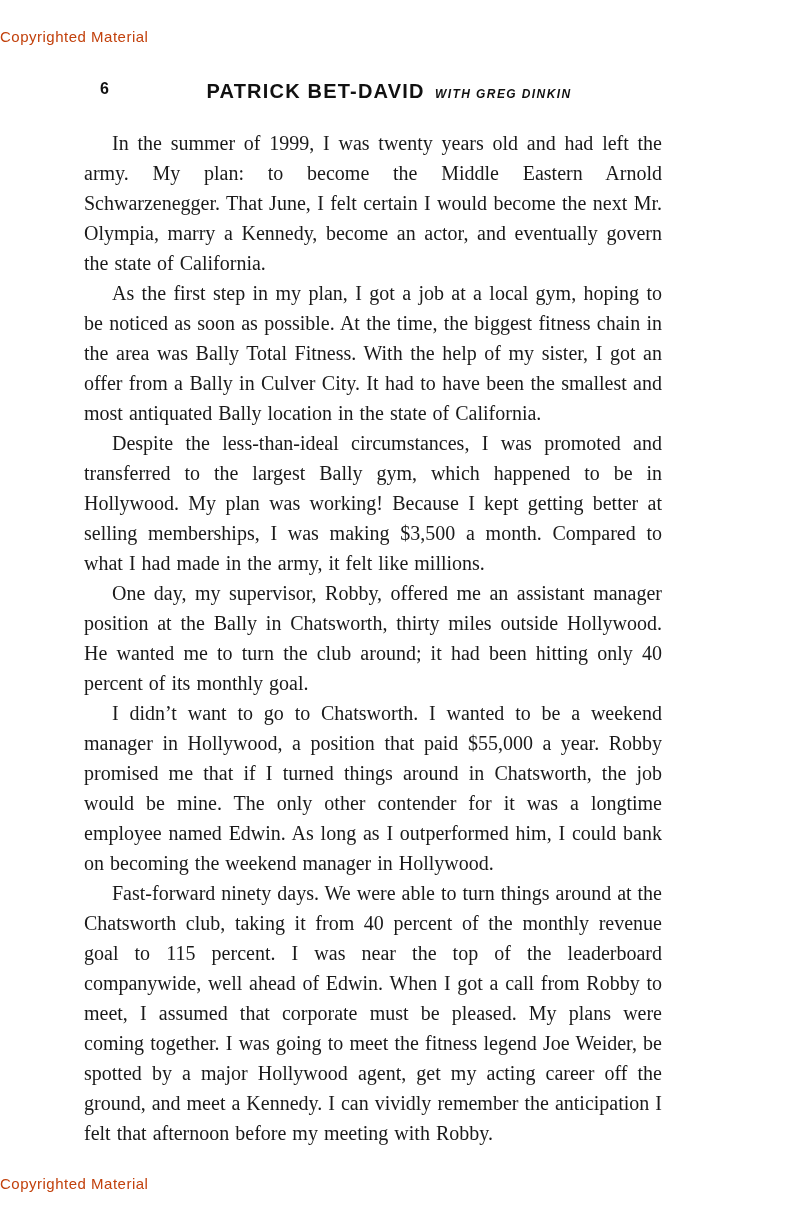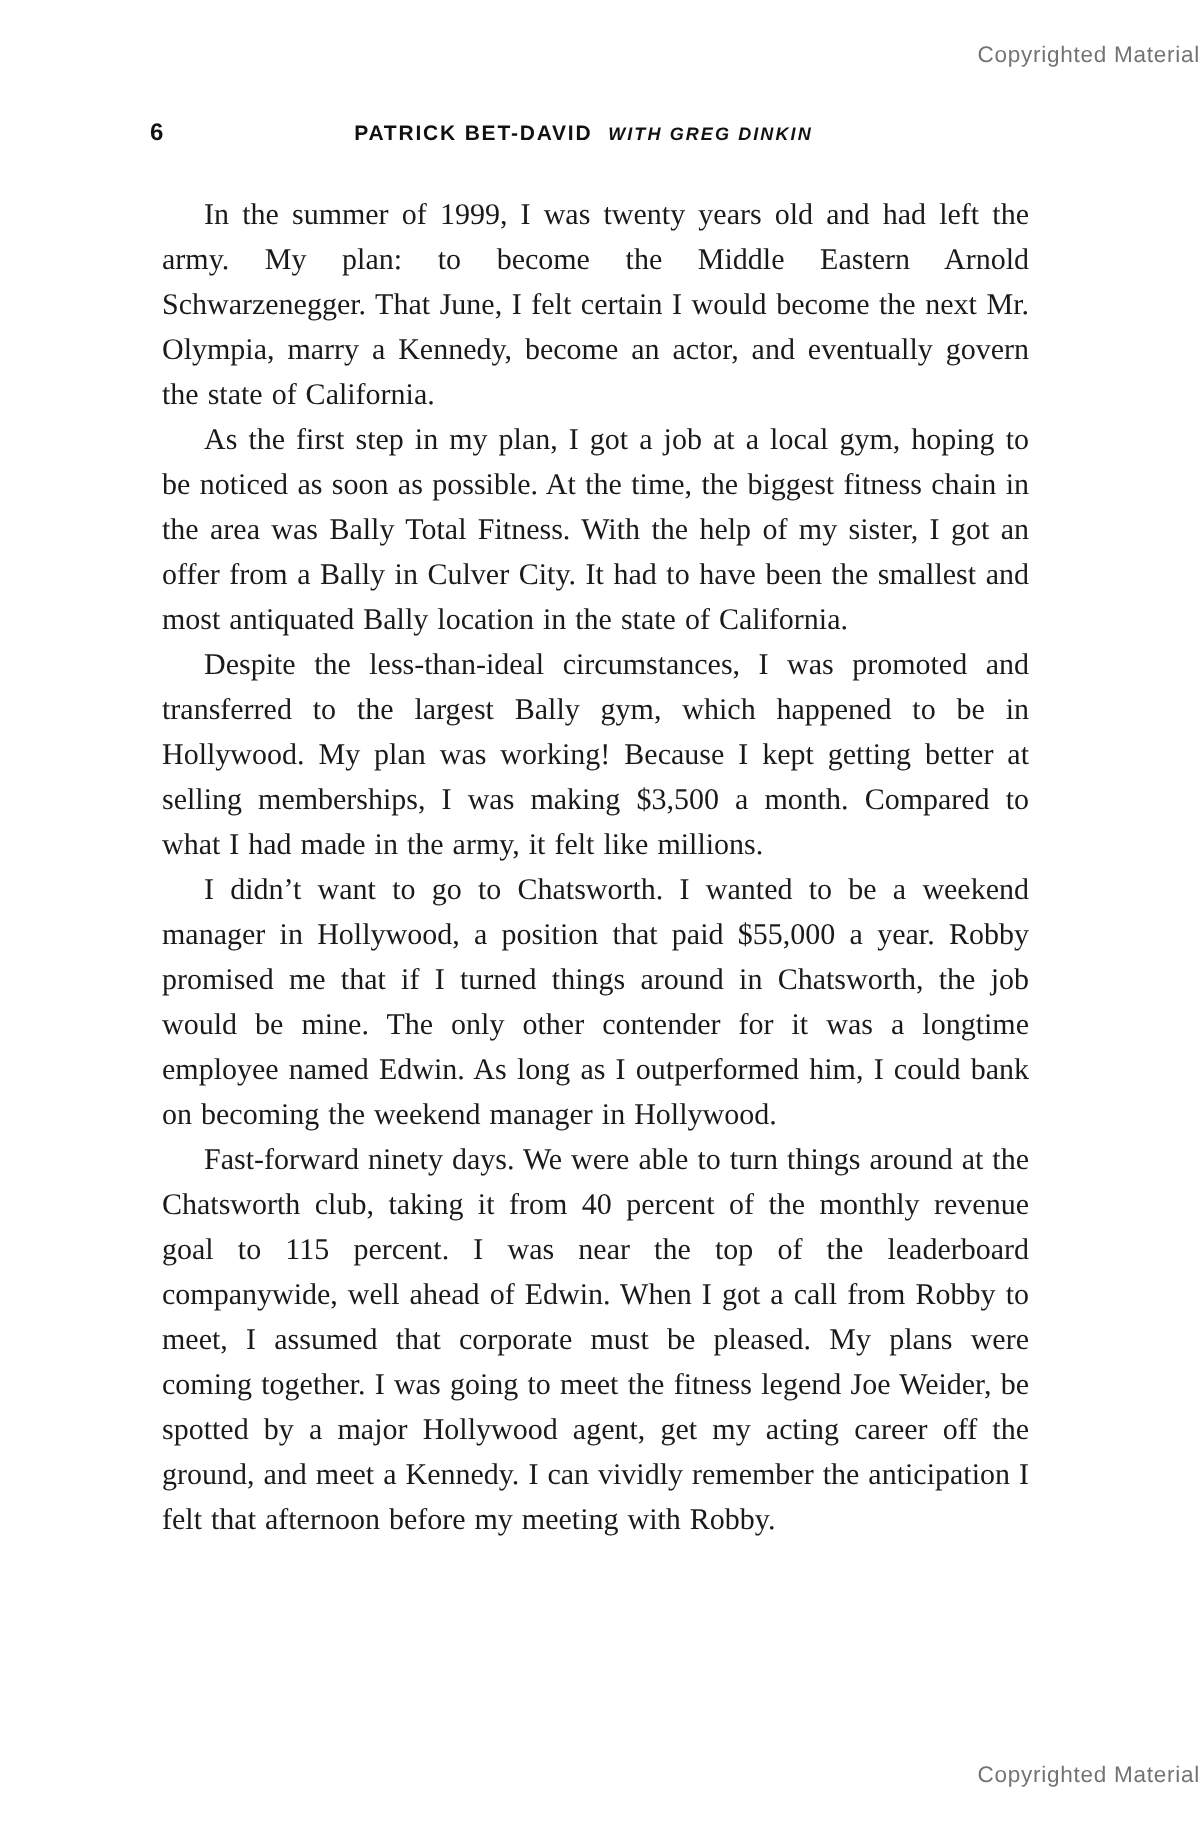--- a/index.html
+++ b/index.html
@@ -13,25 +13,25 @@
     height: 1218px;
     background: #ffffff;
     overflow: hidden;
     font-family: "Liberation Serif", serif;
     color: #1a1a1a;
   }
   .copyright-notice {
     position: absolute;
     left: 0;
     width: 100%;
-    text-align: right;
+    text-align: left;
     font-family: "Liberation Sans", sans-serif;
     font-size: 15px;
     letter-spacing: 0.5px;
-    color: #737373;
+    color: #c2410c;
   }
   .copyright-notice.top { top: 28px; }
   .copyright-notice.bottom { top: 1175px; }
 
   .running-header {
     position: absolute;
     top: 80px;
     left: 100px;
     right: 122px;
     height: 22px;
@@ -50,34 +50,34 @@
     left: 0;
     right: 0;
     top: 0;
     text-align: center;
     font-family: "Liberation Sans", sans-serif;
     font-weight: bold;
     color: #111111;
     white-space: nowrap;
   }
   .author-name {
-    font-size: 14px;
+    font-size: 20px;
     letter-spacing: 1.2px;
   }
   .author-with {
     font-size: 12px;
     letter-spacing: 1.4px;
     margin-left: 6px;
     font-style: italic;
   }
 
   .body-text {
     position: absolute;
     top: 128px;
-    left: 108px;
+    left: 84px;
     width: 578px;
     font-size: 20px;
     line-height: 30px;
     text-align: justify;
     font-family: Liberation Serif, serif;
   }
   .body-text p {
     margin: 0;
     padding: 0;
     text-indent: 28px;
@@ -96,19 +96,20 @@
     <span class="authors">
       <span class="author-name">PATRICK BET-DAVID</span>
       <span class="author-with">WITH GREG DINKIN</span>
     </span>
   </div>
 
   <div class="body-text">
     <p>In the summer of 1999, I was twenty years old and had left the army. My plan: to become the Middle Eastern Arnold Schwarzenegger. That June, I felt certain I would become the next Mr. Olympia, marry a Kennedy, become an actor, and eventually govern the state of California.</p>
     <p>As the first step in my plan, I got a job at a local gym, hoping to be noticed as soon as possible. At the time, the biggest fitness chain in the area was Bally Total Fitness. With the help of my sister, I got an offer from a Bally in Culver City. It had to have been the smallest and most antiquated Bally location in the state of California.</p>
     <p>Despite the less-than-ideal circumstances, I was promoted and transferred to the largest Bally gym, which happened to be in Hollywood. My plan was working! Because I kept getting better at selling memberships, I was making $3,500 a month. Compared to what I had made in the army, it felt like millions.</p>
+    <p>One day, my supervisor, Robby, offered me an assistant manager position at the Bally in Chatsworth, thirty miles outside Hollywood. He wanted me to turn the club around; it had been hitting only 40 percent of its monthly goal.</p>
     <p>I didn’t want to go to Chatsworth. I wanted to be a weekend manager in Hollywood, a position that paid $55,000 a year. Robby promised me that if I turned things around in Chatsworth, the job would be mine. The only other contender for it was a longtime employee named Edwin. As long as I outperformed him, I could bank on becoming the weekend manager in Hollywood.</p>
     <p>Fast-forward ninety days. We were able to turn things around at the Chatsworth club, taking it from 40 percent of the monthly revenue goal to 115 percent. I was near the top of the leaderboard companywide, well ahead of Edwin. When I got a call from Robby to meet, I assumed that corporate must be pleased. My plans were coming together. I was going to meet the fitness legend Joe Weider, be spotted by a major Hollywood agent, get my acting career off the ground, and meet a Kennedy. I can vividly remember the anticipation I felt that afternoon before my meeting with Robby.</p>
   </div>
 
   <div class="copyright-notice bottom">Copyrighted Material</div>
 
 </div>
 
 </body></html>

